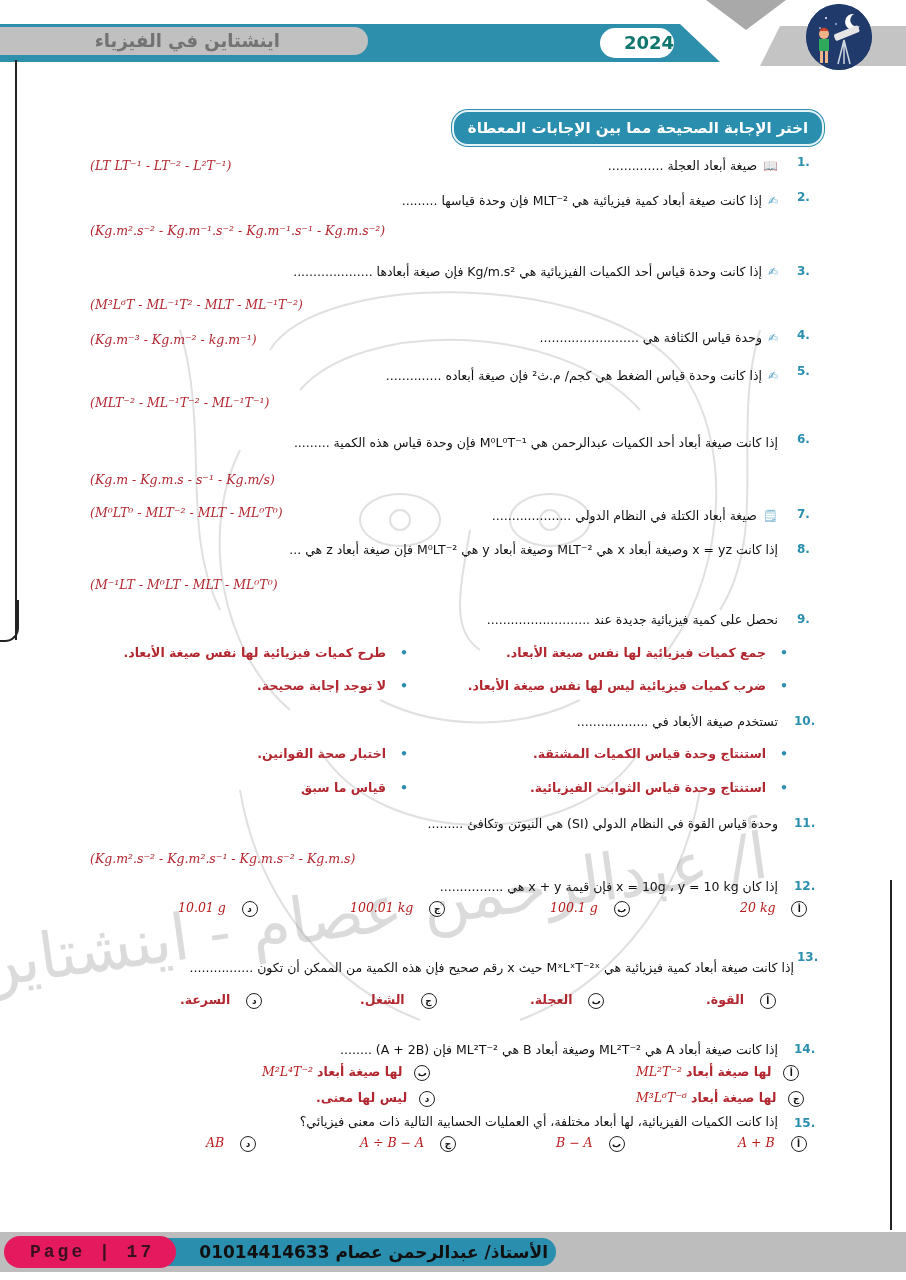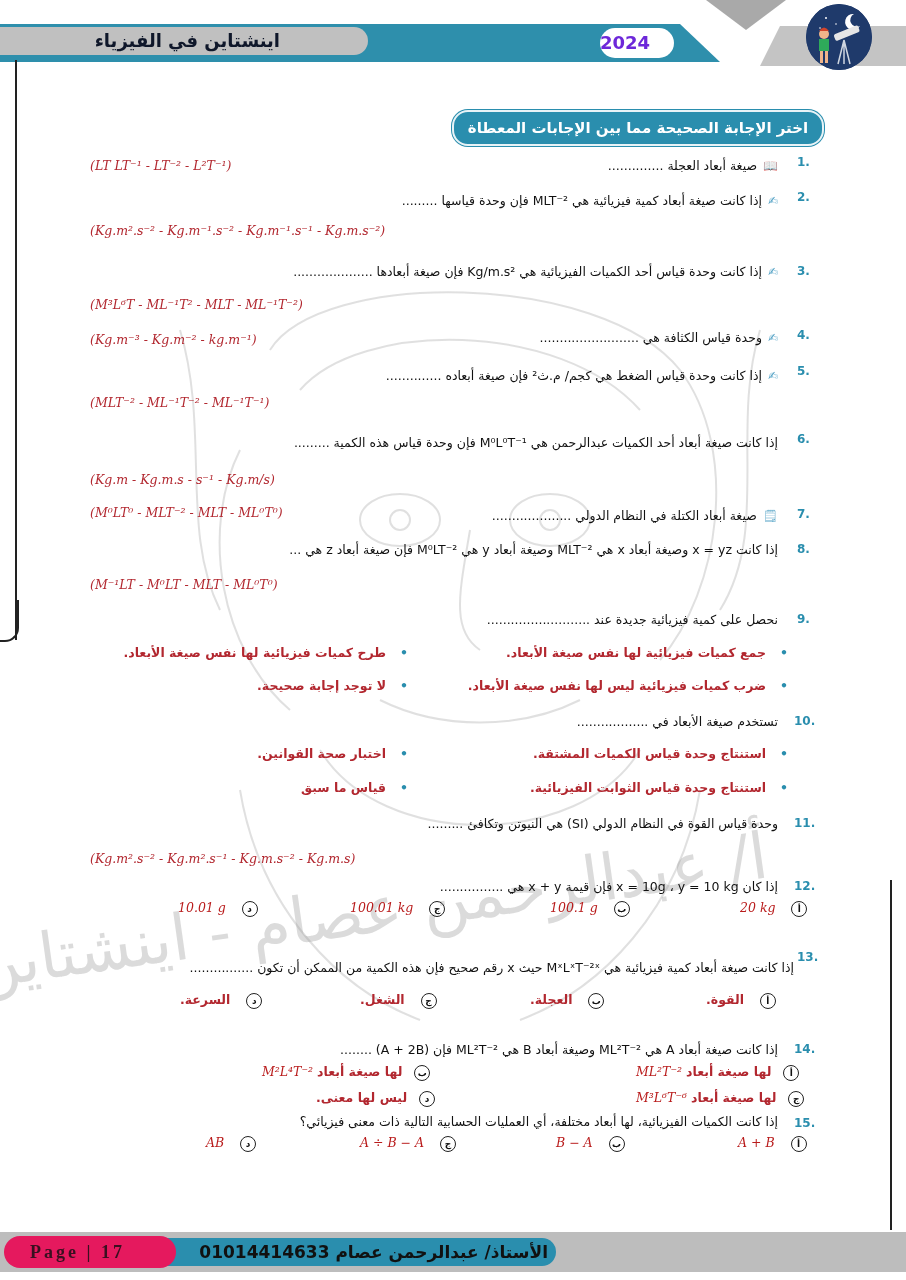--- a/index.html
+++ b/index.html
@@ -9,22 +9,22 @@
   }
   
   .watermark { position:absolute; left:120px; top:230px; width:700px; height:800px; opacity:0.16; pointer-events:none; }
   .watermark-text { position:absolute; left:170px; top:860px; width:600px; font-family:"DejaVu Serif", serif; font-size:64px; color:#999; opacity:0.35; transform:rotate(-8deg); direction:rtl; pointer-events:none; white-space:nowrap; }
 
   
   .header-band { position:absolute; left:0; top:24px; width:720px; height:38px; background:#2e8fac; clip-path:polygon(0 0, 680px 0, 720px 38px, 0 38px); }
   .header-grey-right { position:absolute; left:760px; top:26px; width:146px; height:40px; background:#c4c4c4; clip-path:polygon(20px 0,100% 0,100% 100%,0 100%); }
   .header-tri { position:absolute; left:706px; top:0; width:80px; height:30px; background:#a9a9a9; clip-path:polygon(0 0,100% 0,50% 100%); }
   .header-title-pill { position:absolute; left:0; top:27px; width:368px; height:28px; background:#c0c0c0; border-radius:0 16px 16px 0; }
-  .header-title { position:absolute; left:80px; top:27px; width:200px; height:28px; line-height:28px; text-align:right; font-weight:bold; font-size:18px; color:#0f172a; direction:rtl; }
-  .year-pill { position:absolute; left:600px; top:28px; width:74px; height:30px; background:#fff; border-radius:16px; text-align:left; line-height:30px; font-weight:bold; font-size:18px; color:#6d28d9; }
+  .header-title { position:absolute; left:80px; top:27px; width:200px; height:28px; line-height:28px; text-align:right; font-weight:bold; font-size:18px; color:#737373; direction:rtl; }
+  .year-pill { position:absolute; left:600px; top:28px; width:74px; height:30px; background:#fff; border-radius:16px; text-align:right; line-height:30px; font-weight:bold; font-size:18px; color:#0f766e; }
   .logo { position:absolute; left:806px; top:4px; width:66px; height:66px; border-radius:50%; background:#1f3a6b; overflow:hidden; }
 
   .left-rule { position:absolute; left:15px; top:60px; width:2px; height:580px; background:#222; }
   .left-rule-curve { position:absolute; left:0; top:600px; width:17px; height:40px; border-right:2px solid #222; border-bottom:2px solid #222; border-bottom-right-radius:14px; }
   .right-rule { position:absolute; left:890px; top:880px; width:2px; height:350px; background:#222; }
 
   .section-pill { position:absolute; left:452px; top:110px; width:368px; height:32px; background:#2a8eae; border-radius:16px; border:2px solid #e8f3f7; box-shadow:0 0 0 1px #2a8eae; color:#fff; font-weight:bold; font-size:15px; line-height:32px; text-align:center; direction:rtl; }
 
   .q { position:absolute; direction:rtl; font-size:12.5px; font-weight:normal; color:#111; white-space:nowrap; }
   .qnum { position:absolute; font-size:12px; color:#2a8eae; font-weight:bold; direction:ltr; }
@@ -34,21 +34,21 @@
   .bullet-opt .dot { color:#2a8eae; margin-left:14px; font-weight:bold; }
   .mc { position:absolute; font-size:12.5px; white-space:nowrap; }
   .mc .letter { display:inline-block; width:14px; height:14px; border:1.2px solid #222; border-radius:50%; text-align:center; line-height:14px; font-size:9px; color:#111; font-weight:bold; font-style:normal; }
   .mc .val { color:#b91c1c; font-family:"DejaVu Serif", serif; font-style:italic; }
   .mc .valar { color:#b2272f; font-weight:bold; direction:rtl; }
 
   
   .footer-band { position:absolute; left:0; top:1232px; width:906px; height:40px; background:#bdbdbd; }
   .footer-blue { position:absolute; left:150px; top:1238px; width:406px; height:28px; background:#2a8eae; border-radius:0 16px 16px 0; }
   .footer-pink { position:absolute; left:4px; top:1236px; width:172px; height:32px; background:#e5195e; border-radius:16px; }
-  .page-label { position:absolute; left:30px; top:1236px; height:32px; line-height:32px; font-family:Liberation Serif, serif; font-size:18px; color:#3a1020; letter-spacing:3px; font-weight:bold; }
+  .page-label { position:absolute; left:30px; top:1236px; height:32px; line-height:32px; font-family:Liberation Mono, monospace; font-size:18px; color:#3a1020; letter-spacing:3px; font-weight:bold; }
   .teacher { position:absolute; left:198px; top:1238px; width:350px; height:28px; line-height:28px; font-weight:bold; font-size:17px; color:#111; direction:rtl; text-align:right; white-space:nowrap; }
 </style>
 </head>
 <body>
 
 <svg class="watermark" viewBox="0 0 700 800">
   <g fill="none" stroke="#444" stroke-width="2">
     <path d="M150 120 C 200 40, 480 40, 560 140 C 620 220, 600 360, 540 430"></path>
     <path d="M180 160 C 240 90, 440 90, 520 180"></path>
     <path d="M120 220 C 80 300, 100 420, 170 480"></path>

